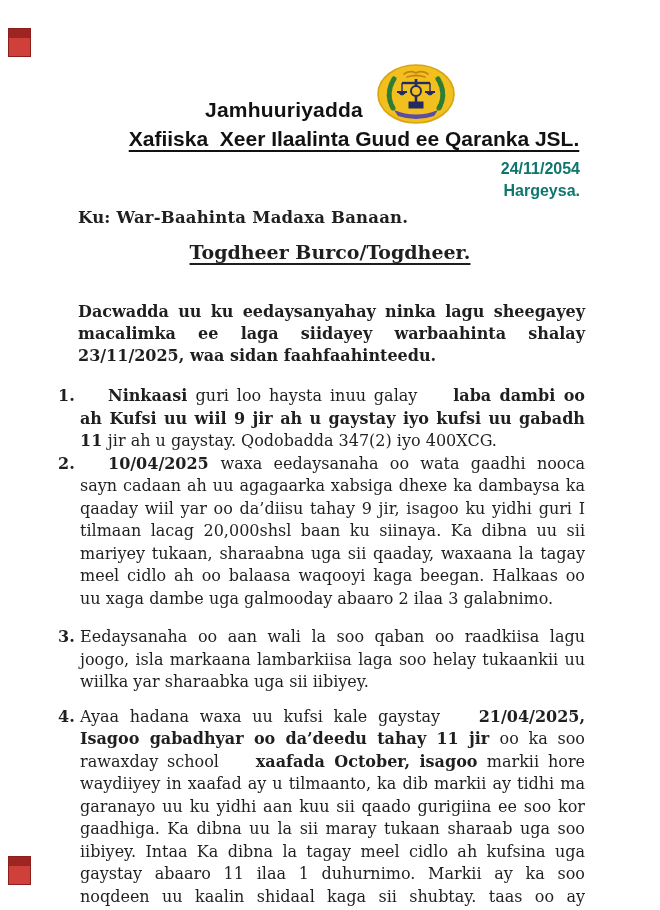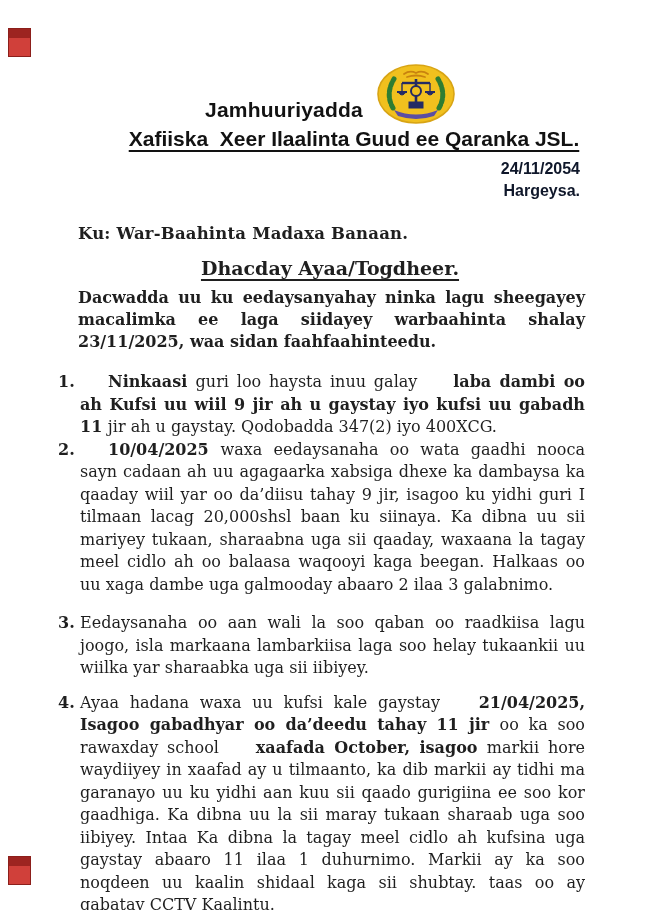--- a/index.html
+++ b/index.html
@@ -42,44 +42,44 @@
     text-decoration-thickness: 2px;
     white-space: pre-wrap;
     padding-left: 48px;
   }
 
   .date-block {
     margin-top: 7px;
     padding-right: 80px;
     text-align: right;
     font-family: "Liberation Sans", sans-serif;
-    font-size: 16px; font-weight: 600; color: #0f172a;
+    font-size: 16px; font-weight: 600; color: #0f766e;
     line-height: 22px;
   }
 
   .addressee {
-    margin: 22px 75px 0 78px;
+    margin: 6px 75px 0 78px;
     font-size: 16.5px; font-weight: bold;
     letter-spacing: 0.2px;
   }
 
   .subject {
     margin: 13px 78px 0 78px;
     text-align: center;
     font-size: 19px; font-weight: bold;
     line-height: 24px;
   }
   .subject .subject-line {
     text-decoration: underline;
     text-underline-offset: 4px;
     text-decoration-thickness: 2px;
   }
 
   .intro {
-    margin: 7px 75px 0 78px;
+    margin: 37px 75px 0 78px;
     font-size: 16px; font-weight: bold;
     line-height: 22px;
     text-align: justify;
   }
 
   .case-list { margin: 18px 75px 0 58px; }
   .list-item {
     display: flex; align-items: flex-start;
     font-size: 16px; line-height: 22.5px;
   }
@@ -134,21 +134,21 @@
   <div class="office-line">Xafiiska  Xeer Ilaalinta Guud ee Qaranka JSL.</div>
 
   <div class="date-block">
     <div>24/11/2054</div>
     <div>Hargeysa.</div>
   </div>
 
   <div class="addressee">Ku: War-Baahinta Madaxa Banaan.</div>
 
   <div class="subject">
-    <div><span class="subject-line">Dhacday Ayaa/Togdheer.</span></div>
+    <div><span class="subject-line">Togdheer Burco/Togdheer.</span></div>
   </div>
 
   <div class="intro">Dacwadda uu ku eedaysanyahay ninka lagu sheegayey macalimka ee laga siidayey warbaahinta shalay 23/11/2025, waa sidan faahfaahinteedu.</div>
 
   <div class="case-list">
 
     <div class="list-item">
       <span class="num">1.</span>
       <span class="item-text"><span class="b">Ninkaasi </span><span>guri loo haysta inuu galay </span><span class="b">laba dambi oo ah Kufsi uu wiil 9 jir ah u gaystay iyo kufsi uu gabadh 11 </span><span>jir ah u gaystay. Qodobadda 347(2) iyo 400XCG.</span></span>
     </div>

